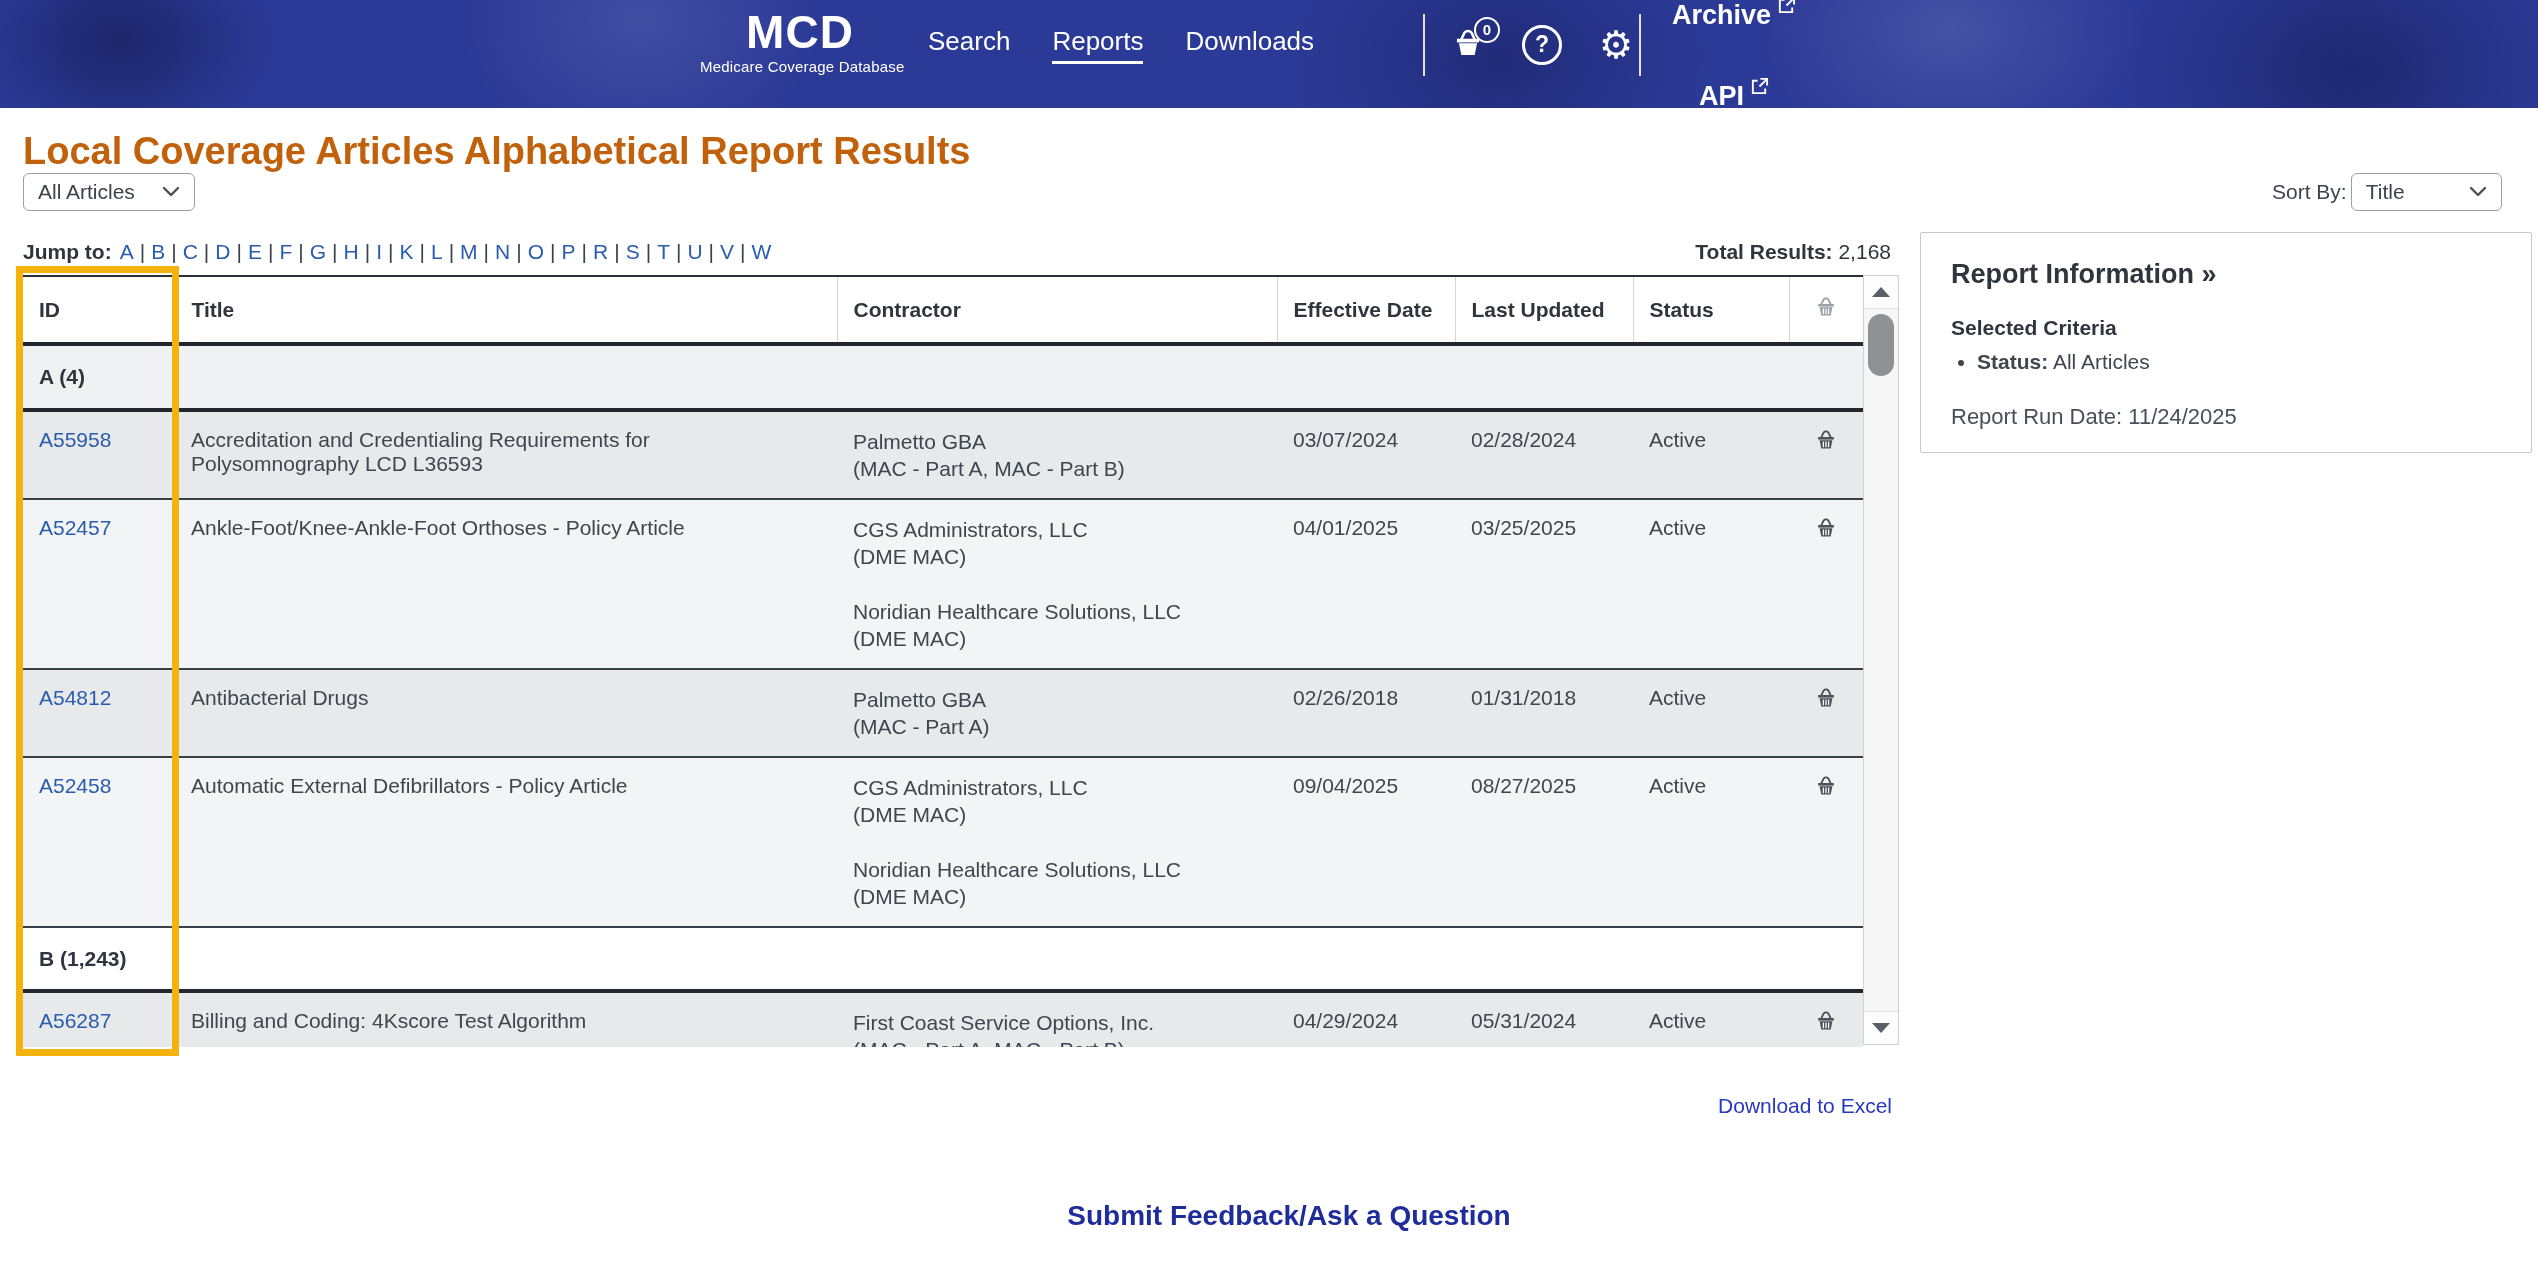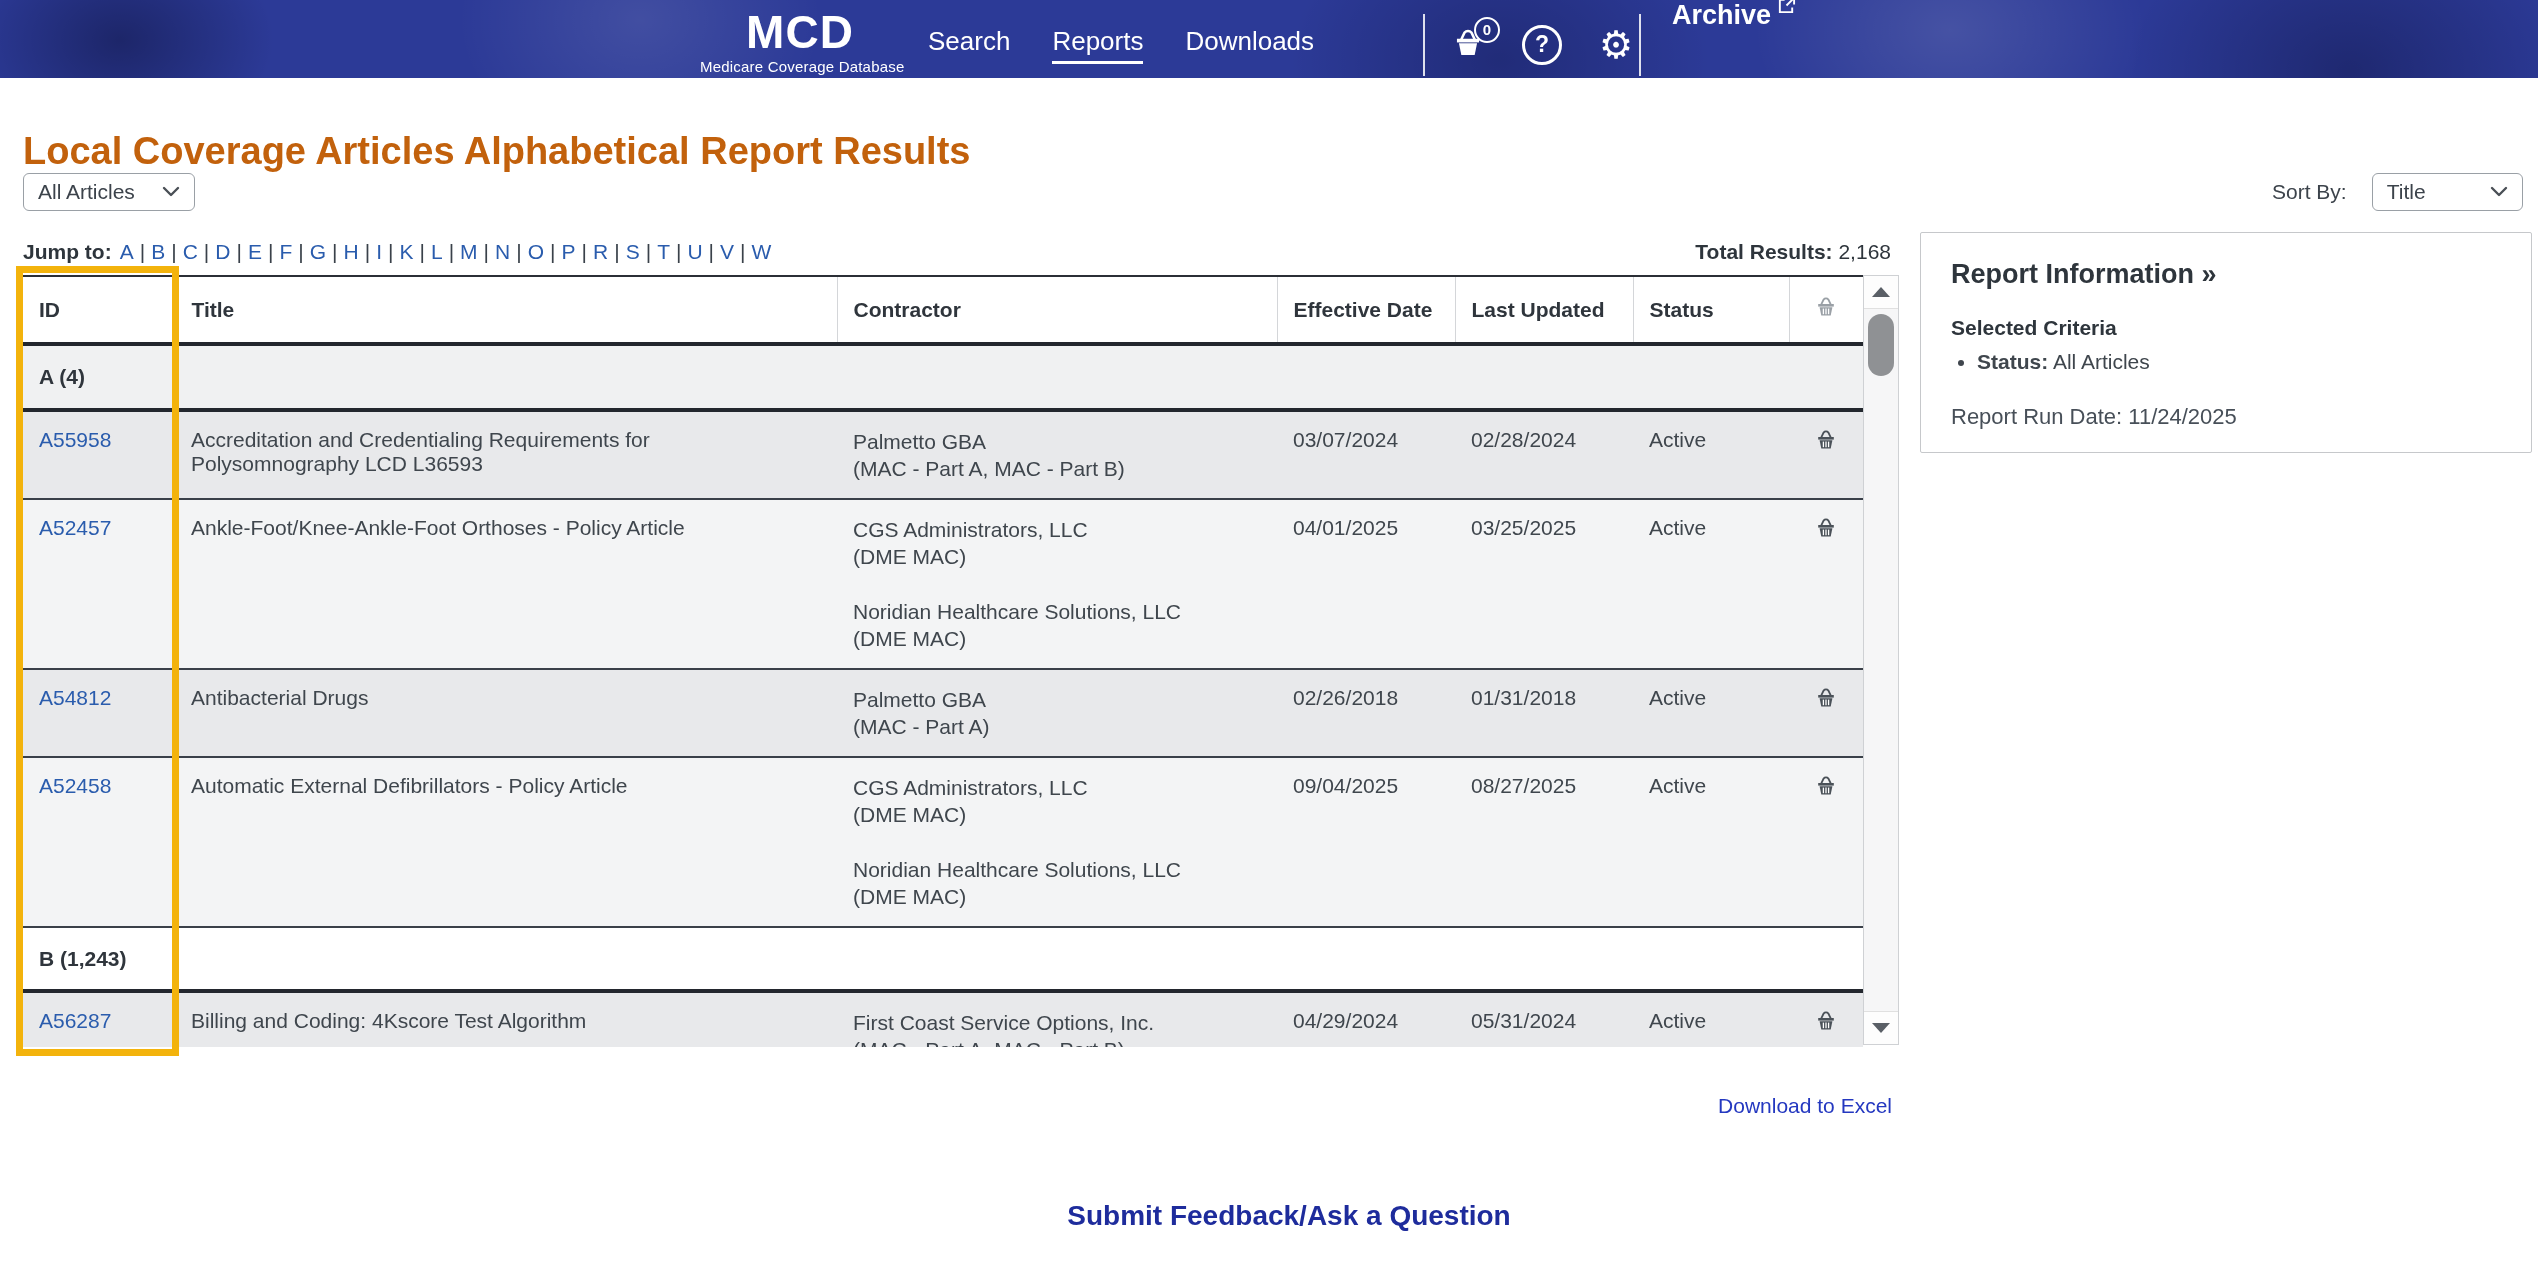--- a/index.html
+++ b/index.html
@@ -1,20 +1,20 @@
 <!DOCTYPE html>
 <html><head>
 <meta charset="utf-8">
 <style>
   html,body{margin:0;padding:0;background:#ffffff;}
   body{width:2538px;height:1269px;position:relative;overflow:hidden;
        font-family:"Liberation Sans","DejaVu Sans",sans-serif;color:#3c434b;}
 
   
-  .site-header{position:absolute;left:0;top:0;width:2538px;height:78px;background:#2c3a97;overflow:hidden;}
+  .site-header{position:absolute;left:0;top:0;width:2538px;height:108px;background:#2c3a97;overflow:hidden;}
   .site-header::before{content:"";position:absolute;inset:0;
      background:
        radial-gradient(220px 160px at 120px 40px, rgba(0,0,20,.35), transparent 70%),
        radial-gradient(260px 200px at 640px 20px, rgba(255,255,255,.10), transparent 70%),
        radial-gradient(300px 220px at 1500px 60px, rgba(0,0,30,.25), transparent 70%),
        radial-gradient(280px 200px at 1950px 30px, rgba(255,255,255,.12), transparent 70%),
        radial-gradient(320px 240px at 2350px 70px, rgba(0,0,25,.30), transparent 70%);
   }
   .hdr-inner{position:absolute;inset:0;display:flex;align-items:center;}
   .logo-block{position:absolute;left:700px;top:8px;width:200px;text-align:center;color:#fff;}
@@ -33,21 +33,21 @@
   .gear-glyph{color:#fff;font-size:38px;font-family:"DejaVu Sans",sans-serif;line-height:38px;}
   .ext-nav{position:absolute;left:1672px;top:0;height:89px;display:flex;align-items:center;gap:50px;flex-direction:column;}
   .ext-link{color:#fff;font-size:27px;font-weight:bold;display:flex;align-items:flex-start;gap:6px;cursor:pointer;}
   .ext-ico{margin-top:-4px;}
 
   
   .page-title{position:absolute;left:23px;top:105px;font-size:38px;font-weight:bold;color:#c2610c;}
   .select-box{background:#fff;border:1px solid #9aa0a6;border-radius:6px;height:38px;display:flex;align-items:center;
      justify-content:space-between;padding:0 14px;font-size:21px;color:#3c434b;cursor:pointer;box-sizing:border-box;}
   .filter-select{position:absolute;left:23px;top:173px;width:172px;}
-  .sortby-wrap{position:absolute;top:173px;right:6px;display:flex;align-items:center;gap:25px;width:260px;}
+  .sortby-wrap{position:absolute;top:173px;right:6px;display:flex;align-items:center;gap:4px;width:260px;}
   .sortby-label{font-size:21px;color:#3c434b;white-space:nowrap;}
   .sort-select{width:151px;flex:none;}
 
   .jump-row{position:absolute;left:23px;top:240px;font-size:21px;white-space:nowrap;}
   .jump-label{font-weight:bold;color:#2e353c;margin-right:8px;}
   .jump-letter{color:#2a5cad;cursor:pointer;}
   .jump-sep{color:#3a414a;padding:0 6px;}
   .total-results{position:absolute;top:240px;left:1540px;width:351px;text-align:right;font-size:21px;color:#2e353c;}
   .total-results b{font-weight:bold;}
 

